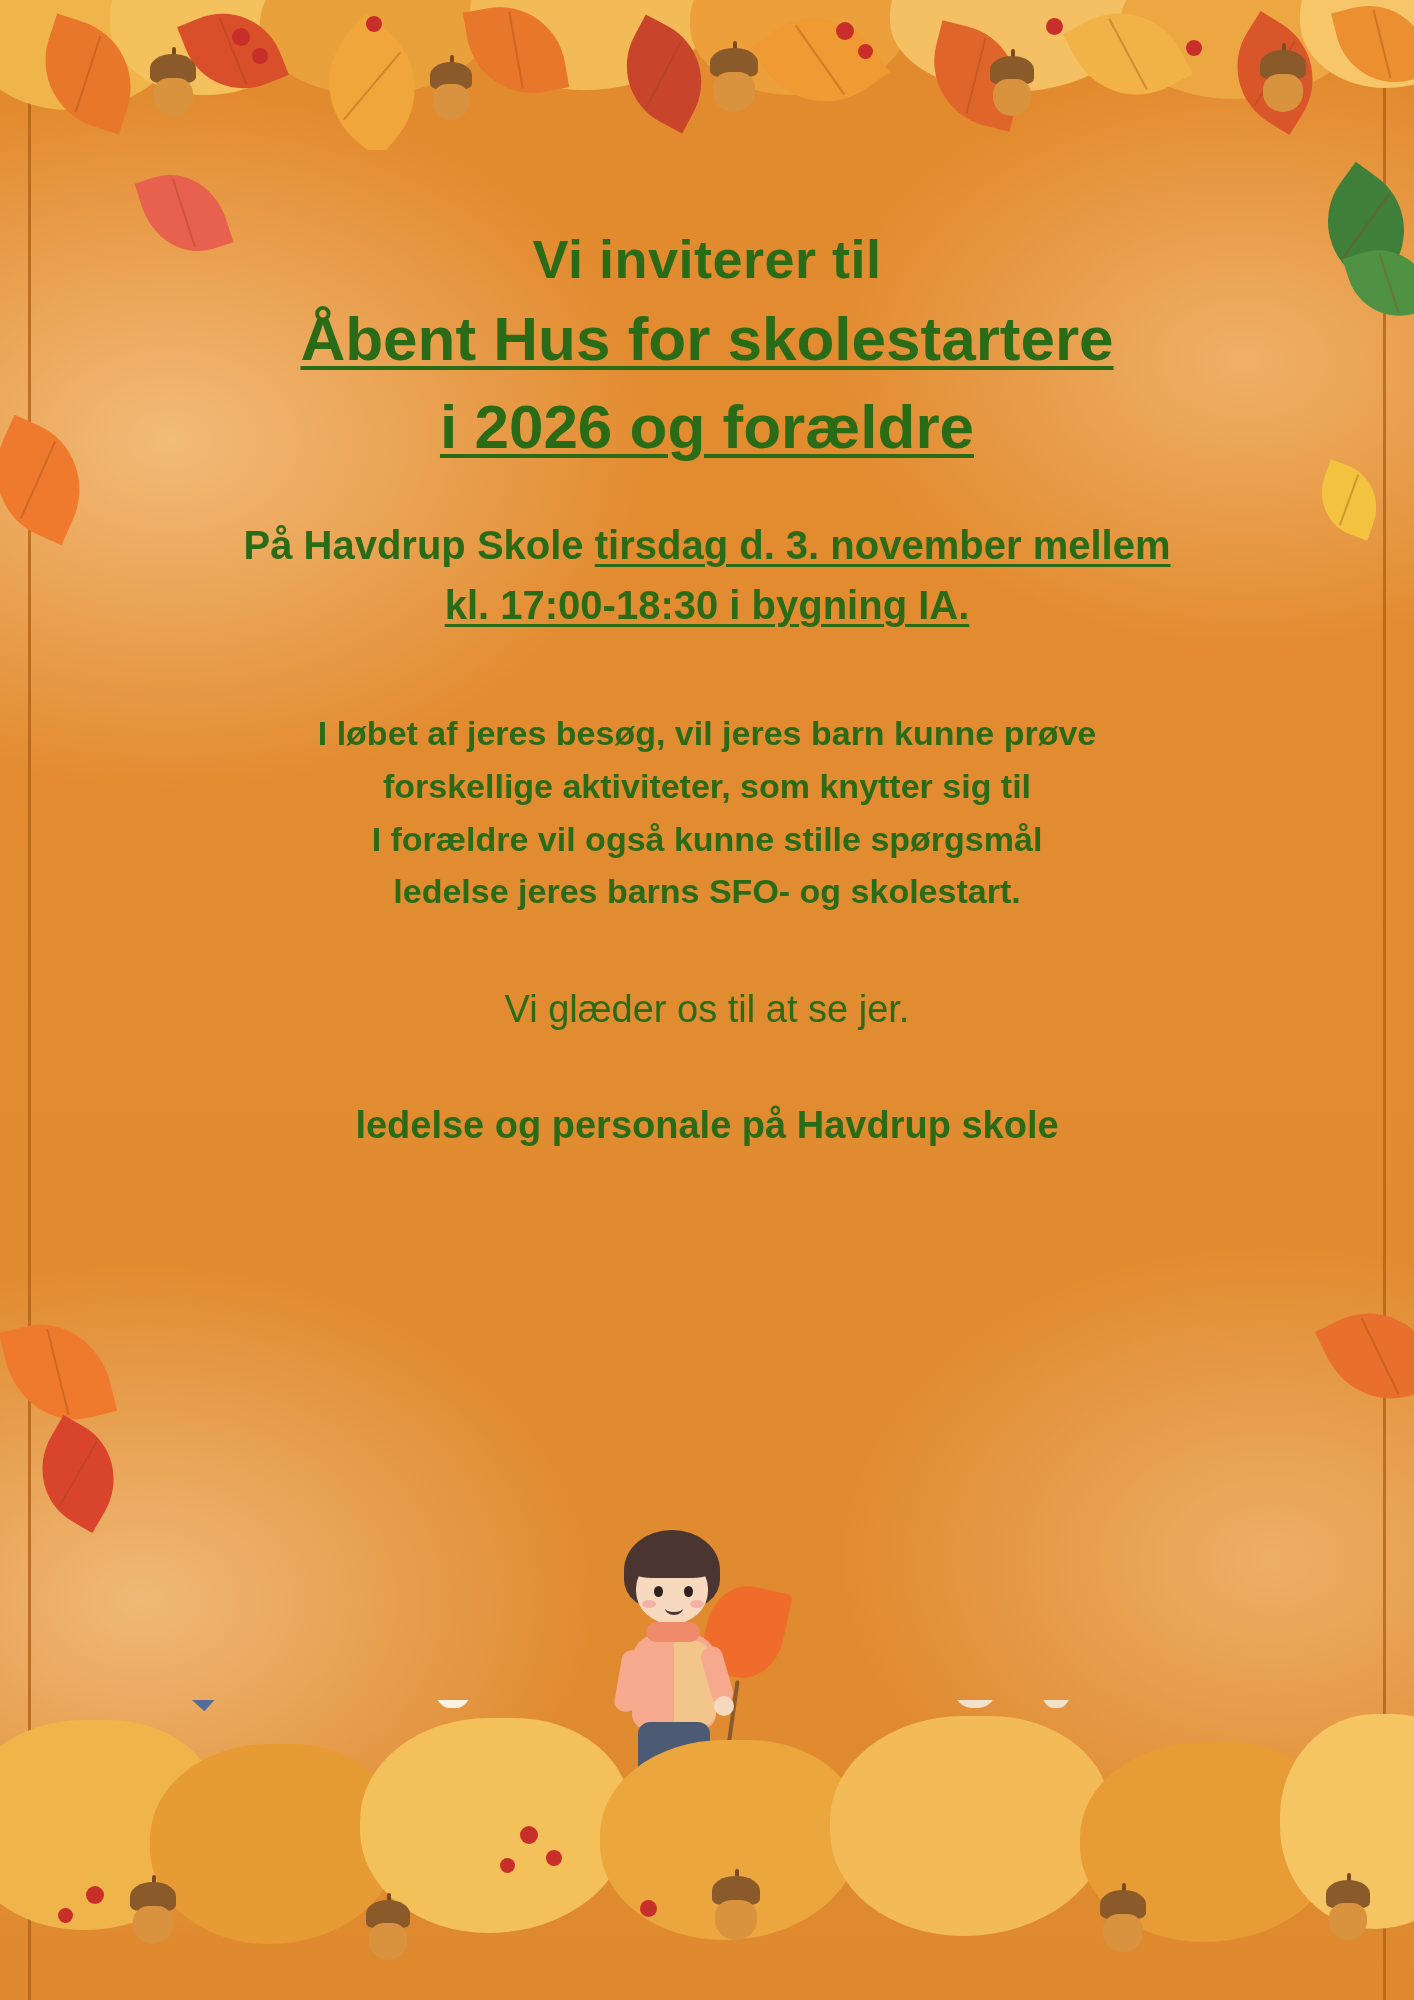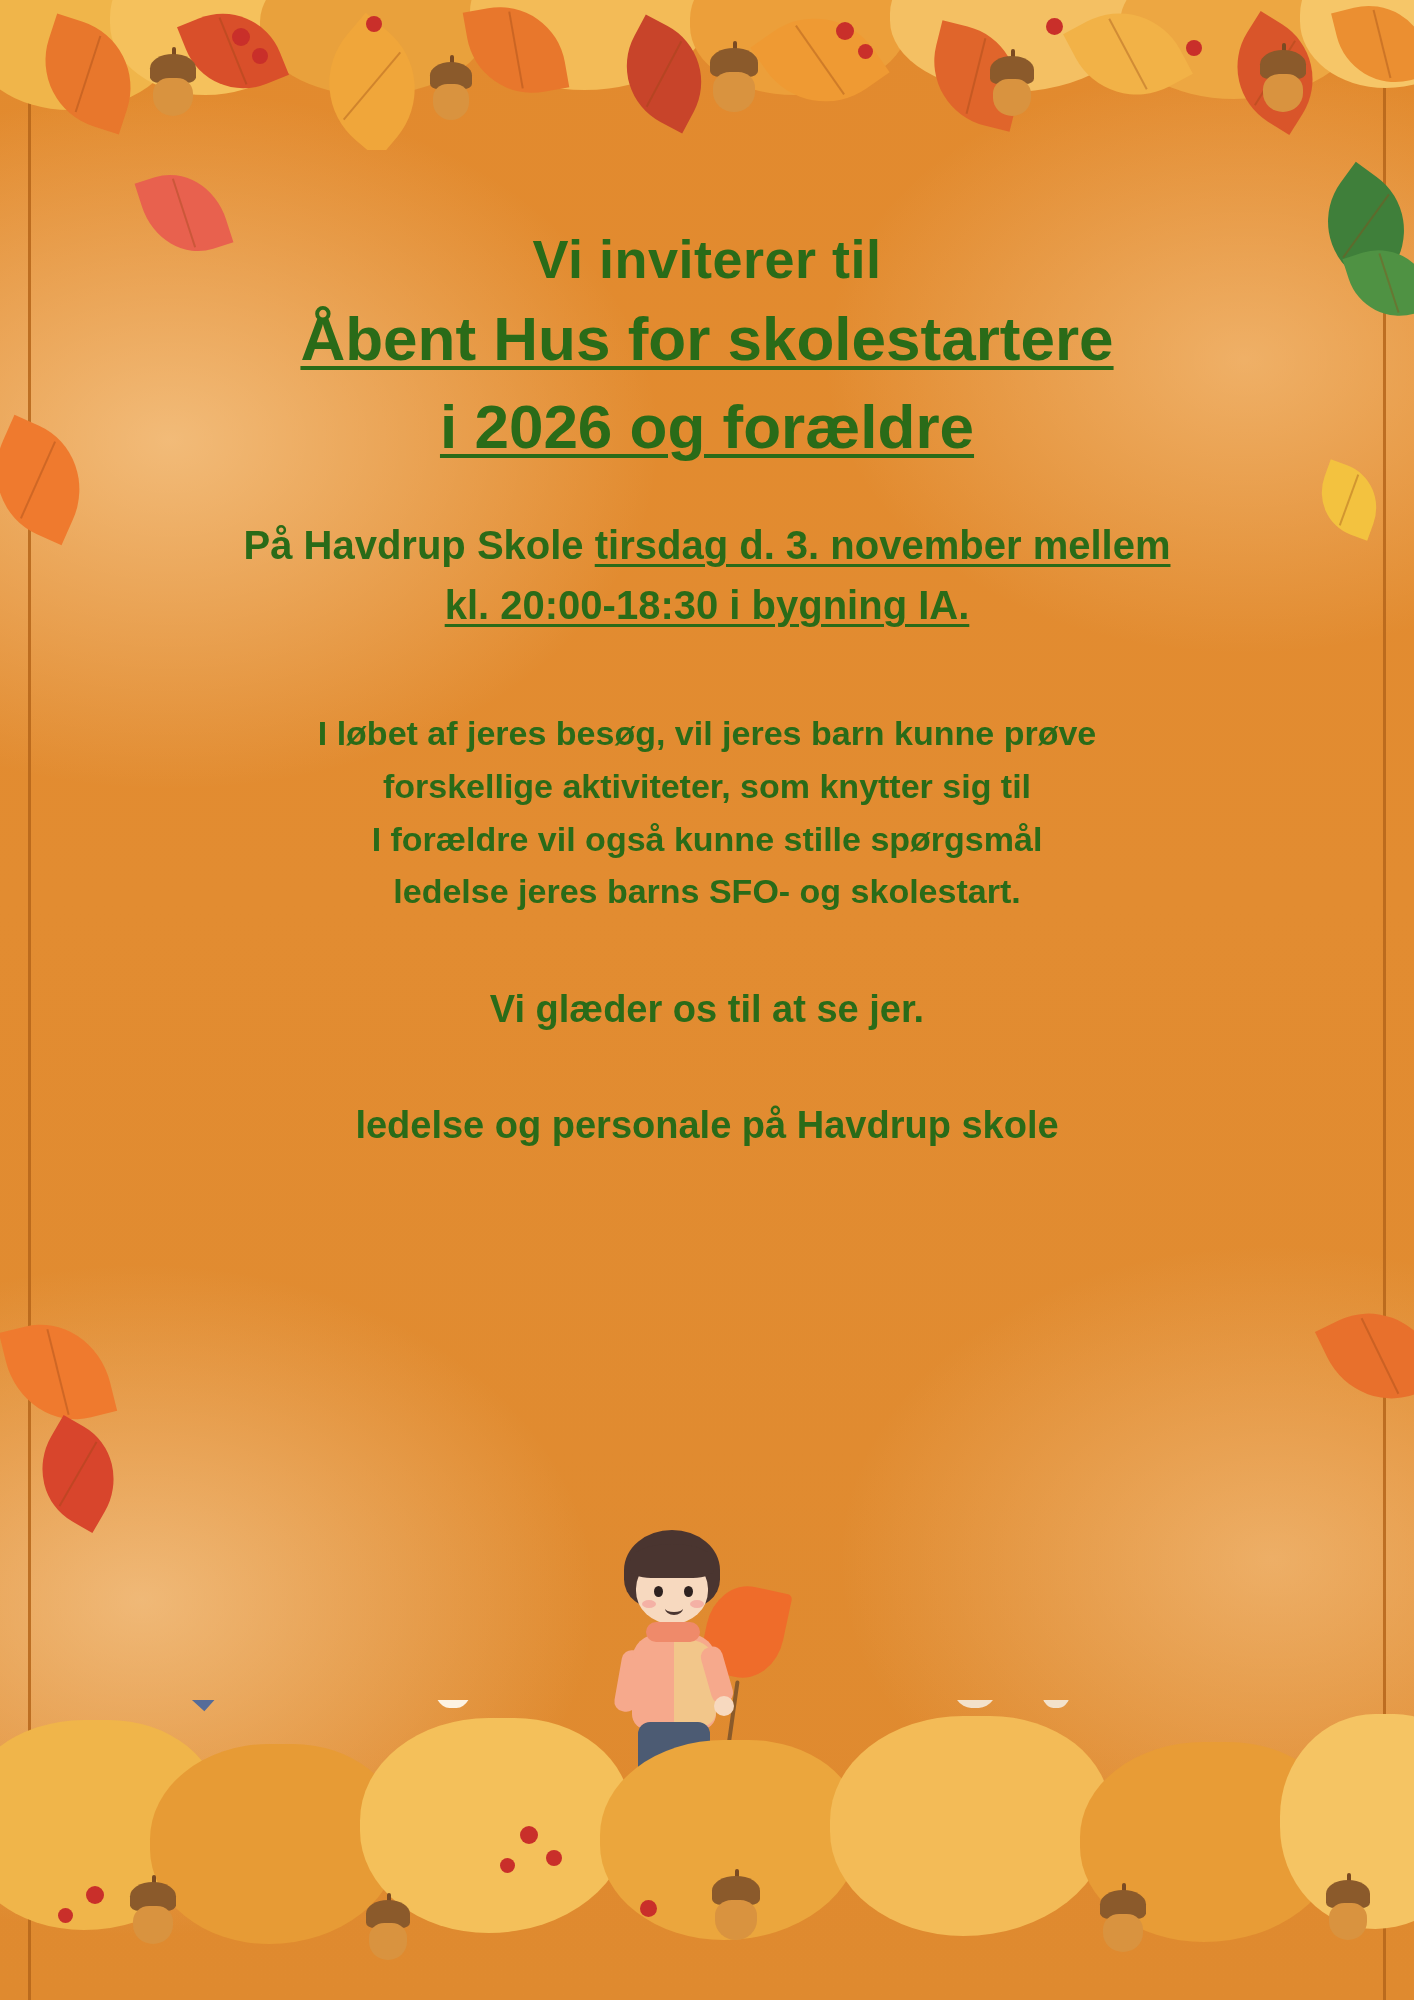--- a/index.html
+++ b/index.html
@@ -263,21 +263,21 @@
   .body-par {
     font-size: 34px;
     font-weight: 700;
     line-height: 1.55;
     margin: 72px auto 0;
     width: 1190px;
   }
   .body-par .line { display: block; }
   .closing {
     font-size: 38px;
-    font-weight: 700;
+    font-weight: 400;
     margin: 70px auto 16px;
   }
   .signature {
     font-size: 38px;
     font-weight: 700;
     line-height: 1.5;
     margin: 66px auto 0;
     width: 1200px;
   }
   .signature .line { display: block; }
@@ -358,21 +358,21 @@
   <div class="content">
 
     <h1 class="headline-1">Vi inviterer til</h1>
 
     <div class="headline-2">Åbent Hus for skolestartere</div>
 
     <div class="headline-2">i 2026 og forældre</div>
 
     <div class="when">
       <span>På Havdrup Skole </span><span class="u">tirsdag d. 3. november mellem</span><br>
-      <span class="u">kl. 20:00-18:30 i bygning IA.</span>
+      <span class="u">kl. 17:00-18:30 i bygning IA.</span>
     </div>
 
     <div class="body-par">
       <span class="line">I løbet af jeres besøg, vil jeres barn kunne prøve</span>
       <span class="line">forskellige aktiviteter, som knytter sig til</span>
       <span class="line">I forældre vil også kunne stille spørgsmål</span>
       <span class="line">ledelse jeres barns SFO- og skolestart.</span>
     </div>
 
     <div class="closing">Vi glæder os til at se jer.</div>

